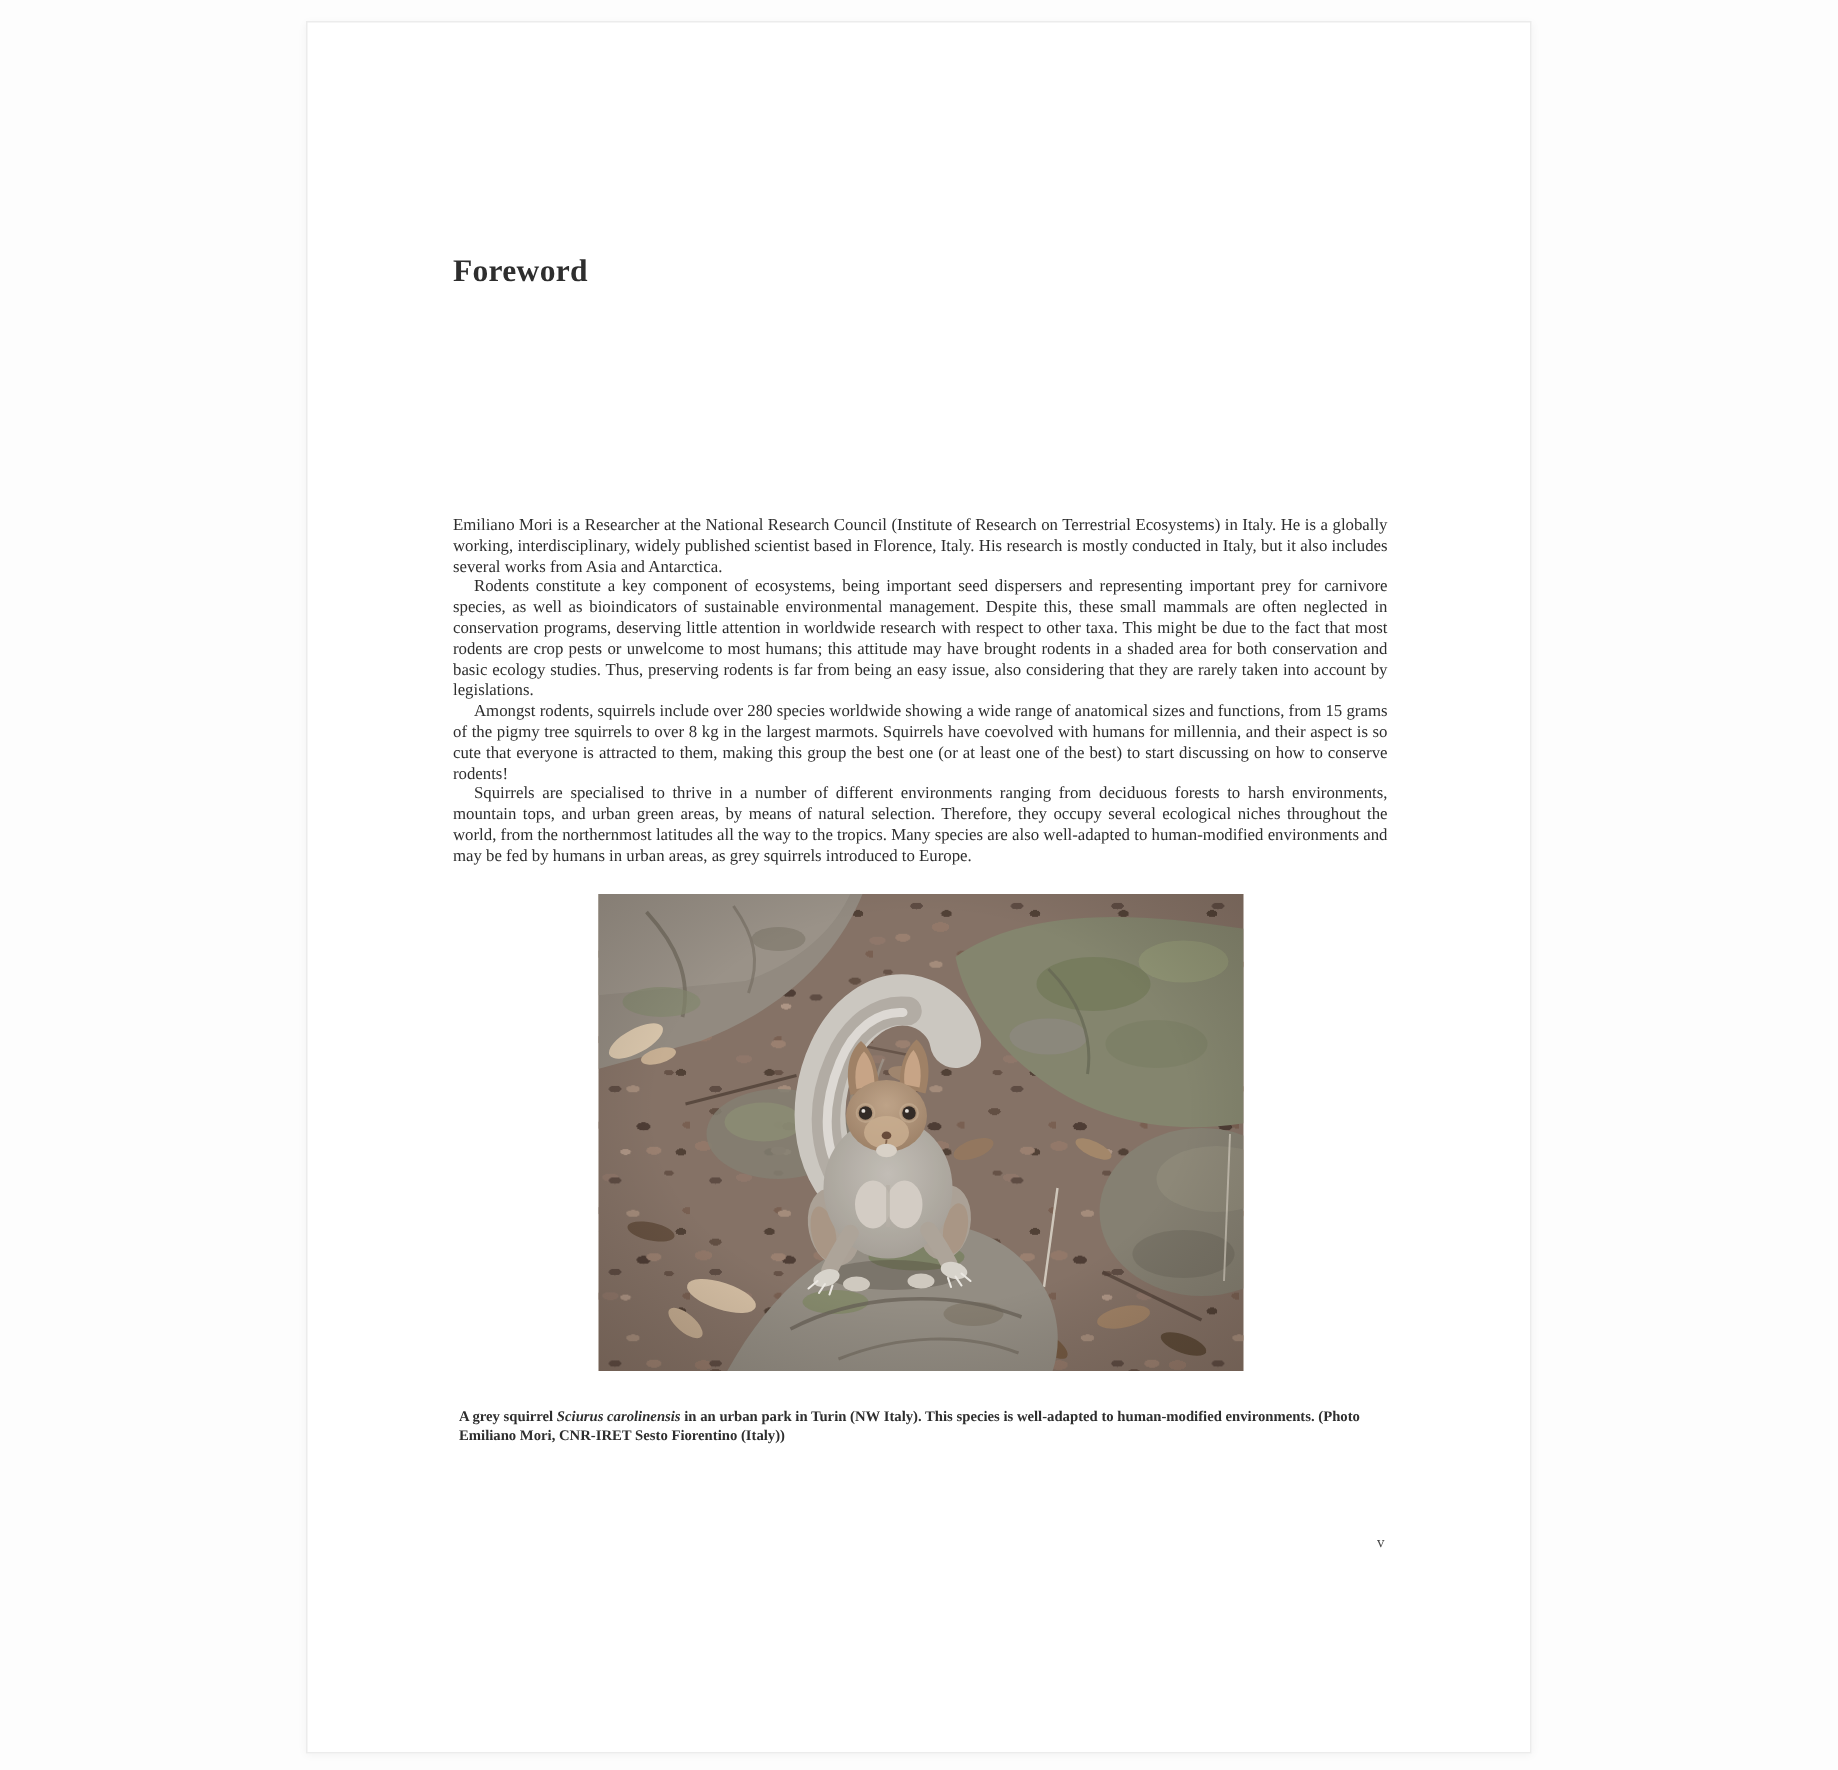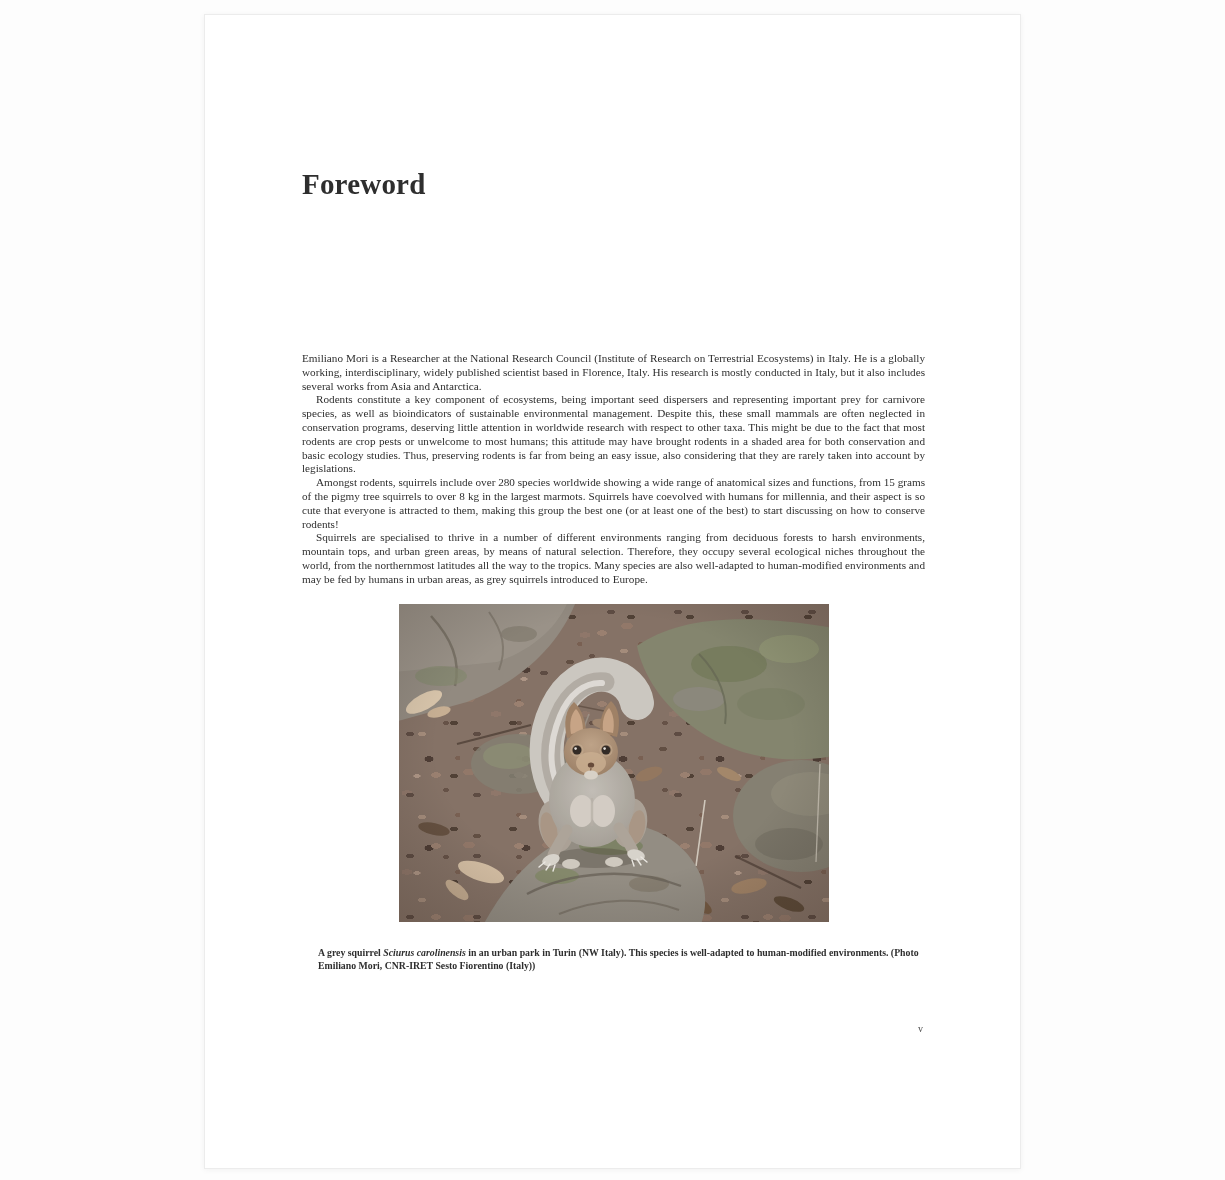--- a/index.html
+++ b/index.html
@@ -13,21 +13,21 @@
     width:817px;height:1155px;
     margin:14px auto 0;
     background:#ffffff;
     border:1px solid #ececec;
     box-shadow:0 1px 6px rgba(0,0,0,.05);
     box-sizing:border-box;
     position:relative;
   }
   .content{padding:153px 95px 0 97px;}
   .heading{
-    font-size:29px;font-weight:bold;letter-spacing:.2px;
+    font-size:21px;font-weight:bold;letter-spacing:.2px;
     margin:0 0 151px 0;
   }
   .bodytext p{
     margin:0;font-size:11.2px;line-height:13.8px;
     text-align:justify;
   }
   p.lead{}
   p.ind{text-indent:14px;}
   .figwrap{margin-top:17px;}
   .photo{
@@ -45,21 +45,21 @@
       radial-gradient(13px 7px at 70px 22px,#8d7362 45%, transparent 46%),
       radial-gradient(8px 4px at 18px 75px, #ab9280 45%, transparent 46%),
       radial-gradient(11px 6px at 52px 80px,#6d5649 45%, transparent 46%),
       radial-gradient(9px 5px at 78px 58px, #5a463a 45%, transparent 46%);
     background-size:67px 61px,83px 71px,59px 53px,101px 83px,73px 67px,
                     89px 79px,61px 57px,97px 89px,79px 73px,107px 97px,
                     71px 63px,93px 87px;
   }
   .photo svg{position:absolute;left:0;top:0;display:block;}
   .caption{
-    margin:24px 0 0 16px;
+    margin:24px 0 0 4px;
     font-size:9.8px;line-height:13px;font-weight:bold;
     text-align:left;
   }
   .caption .sp{font-style:italic;}
   .pagenum{
     position:absolute;right:97px;top:1008px;
     font-size:10px;color:#4a4a4a;
   }
 </style>
 </head>

